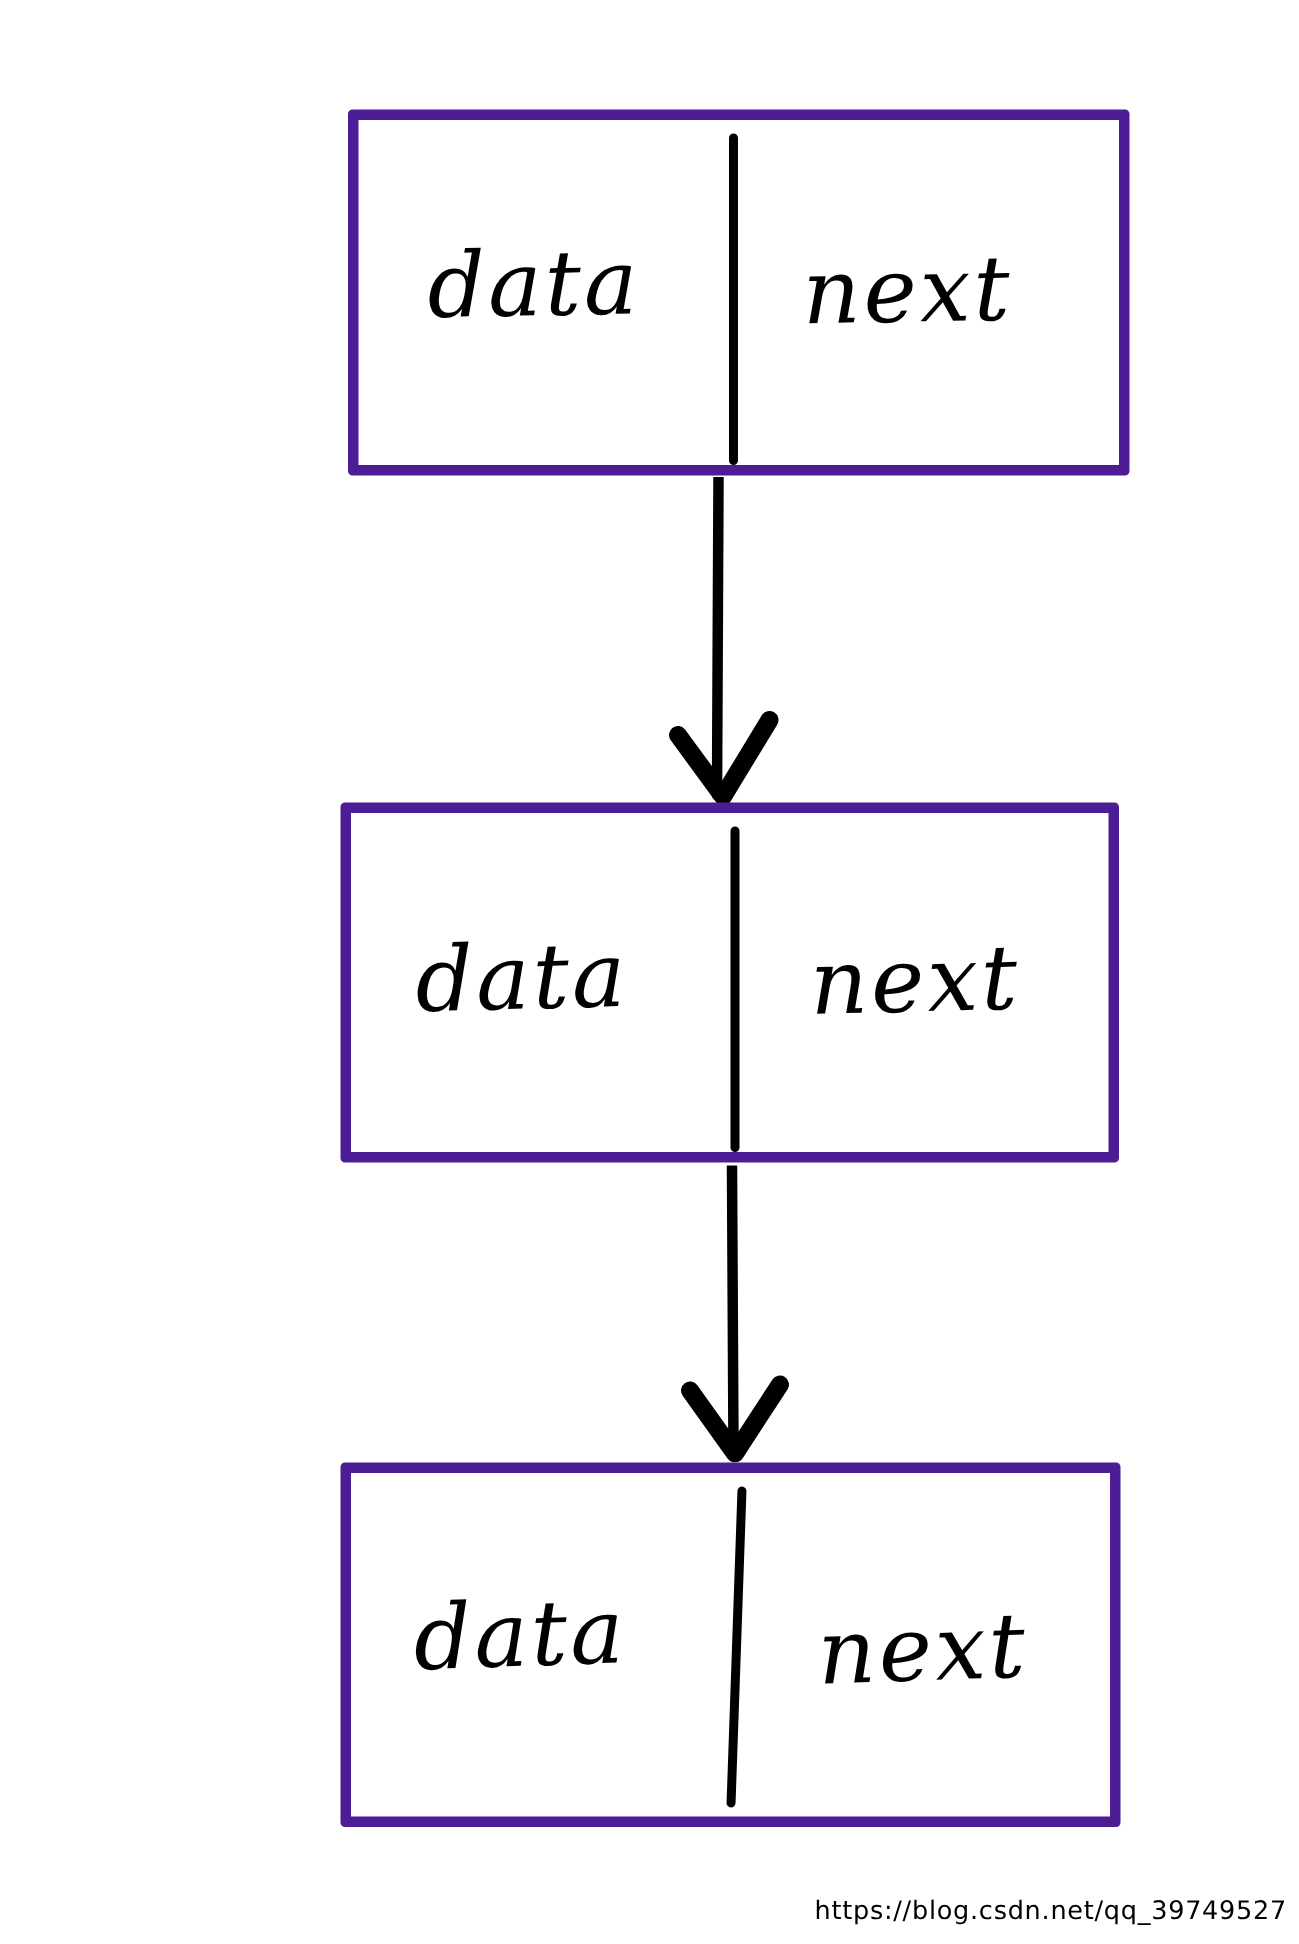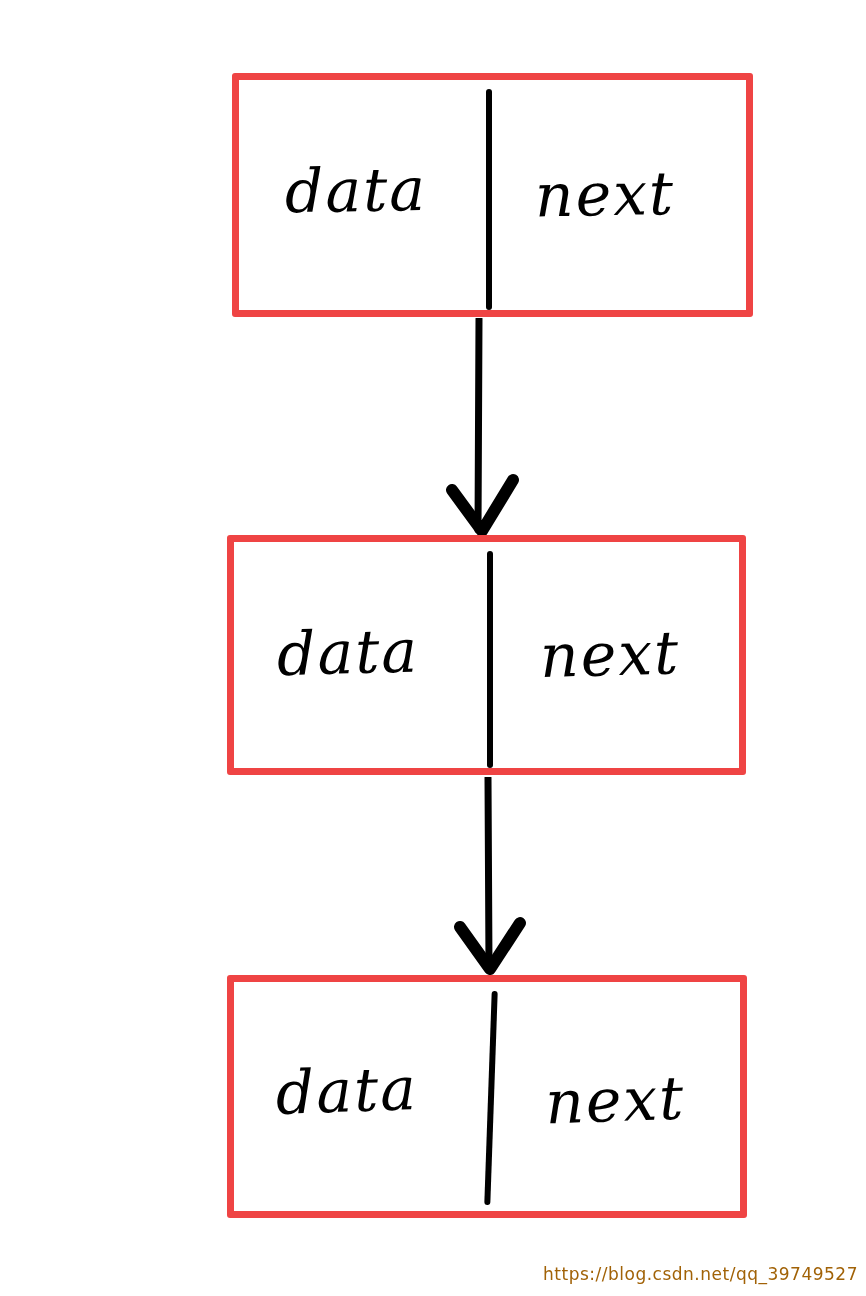--- a/index.html
+++ b/index.html
@@ -11,21 +11,21 @@
     position: relative;
     width: 866px;
     height: 1296px;
     background: #ffffff;
     overflow: hidden;
     font-family: "DejaVu Serif", serif;
   }
   
   .node {
     position: absolute;
-    border: 7px solid #ef4444;
+    border: 7px solid #4c1d95;
     border-radius: 3px;
     background: #ffffff;
     display: flex;
     box-sizing: border-box;
   }
   .node-1 { left: 232px; top: 73px;  width: 521px; height: 244px; }
   .node-2 { left: 227px; top: 535px; width: 519px; height: 240px; }
   .node-3 { left: 227px; top: 975px; width: 520px; height: 243px; }
 
   .cell {
@@ -78,21 +78,21 @@
   .arrow-1 { left: 438px; top: 318px; }
   .arrow-2 { left: 450px; top: 777px; }
 
   
   .watermark {
     position: absolute;
     right: 8px;
     bottom: 12px;
     font-family: "DejaVu Sans", "Liberation Sans", sans-serif;
     font-size: 17px;
-    color: #a16207;
+    color: #000000;
     letter-spacing: 0.5px;
     user-select: none;
   }
 </style>
 </head>
 <body>
 
 <div class="canvas">
 
   <div class="node node-1">

